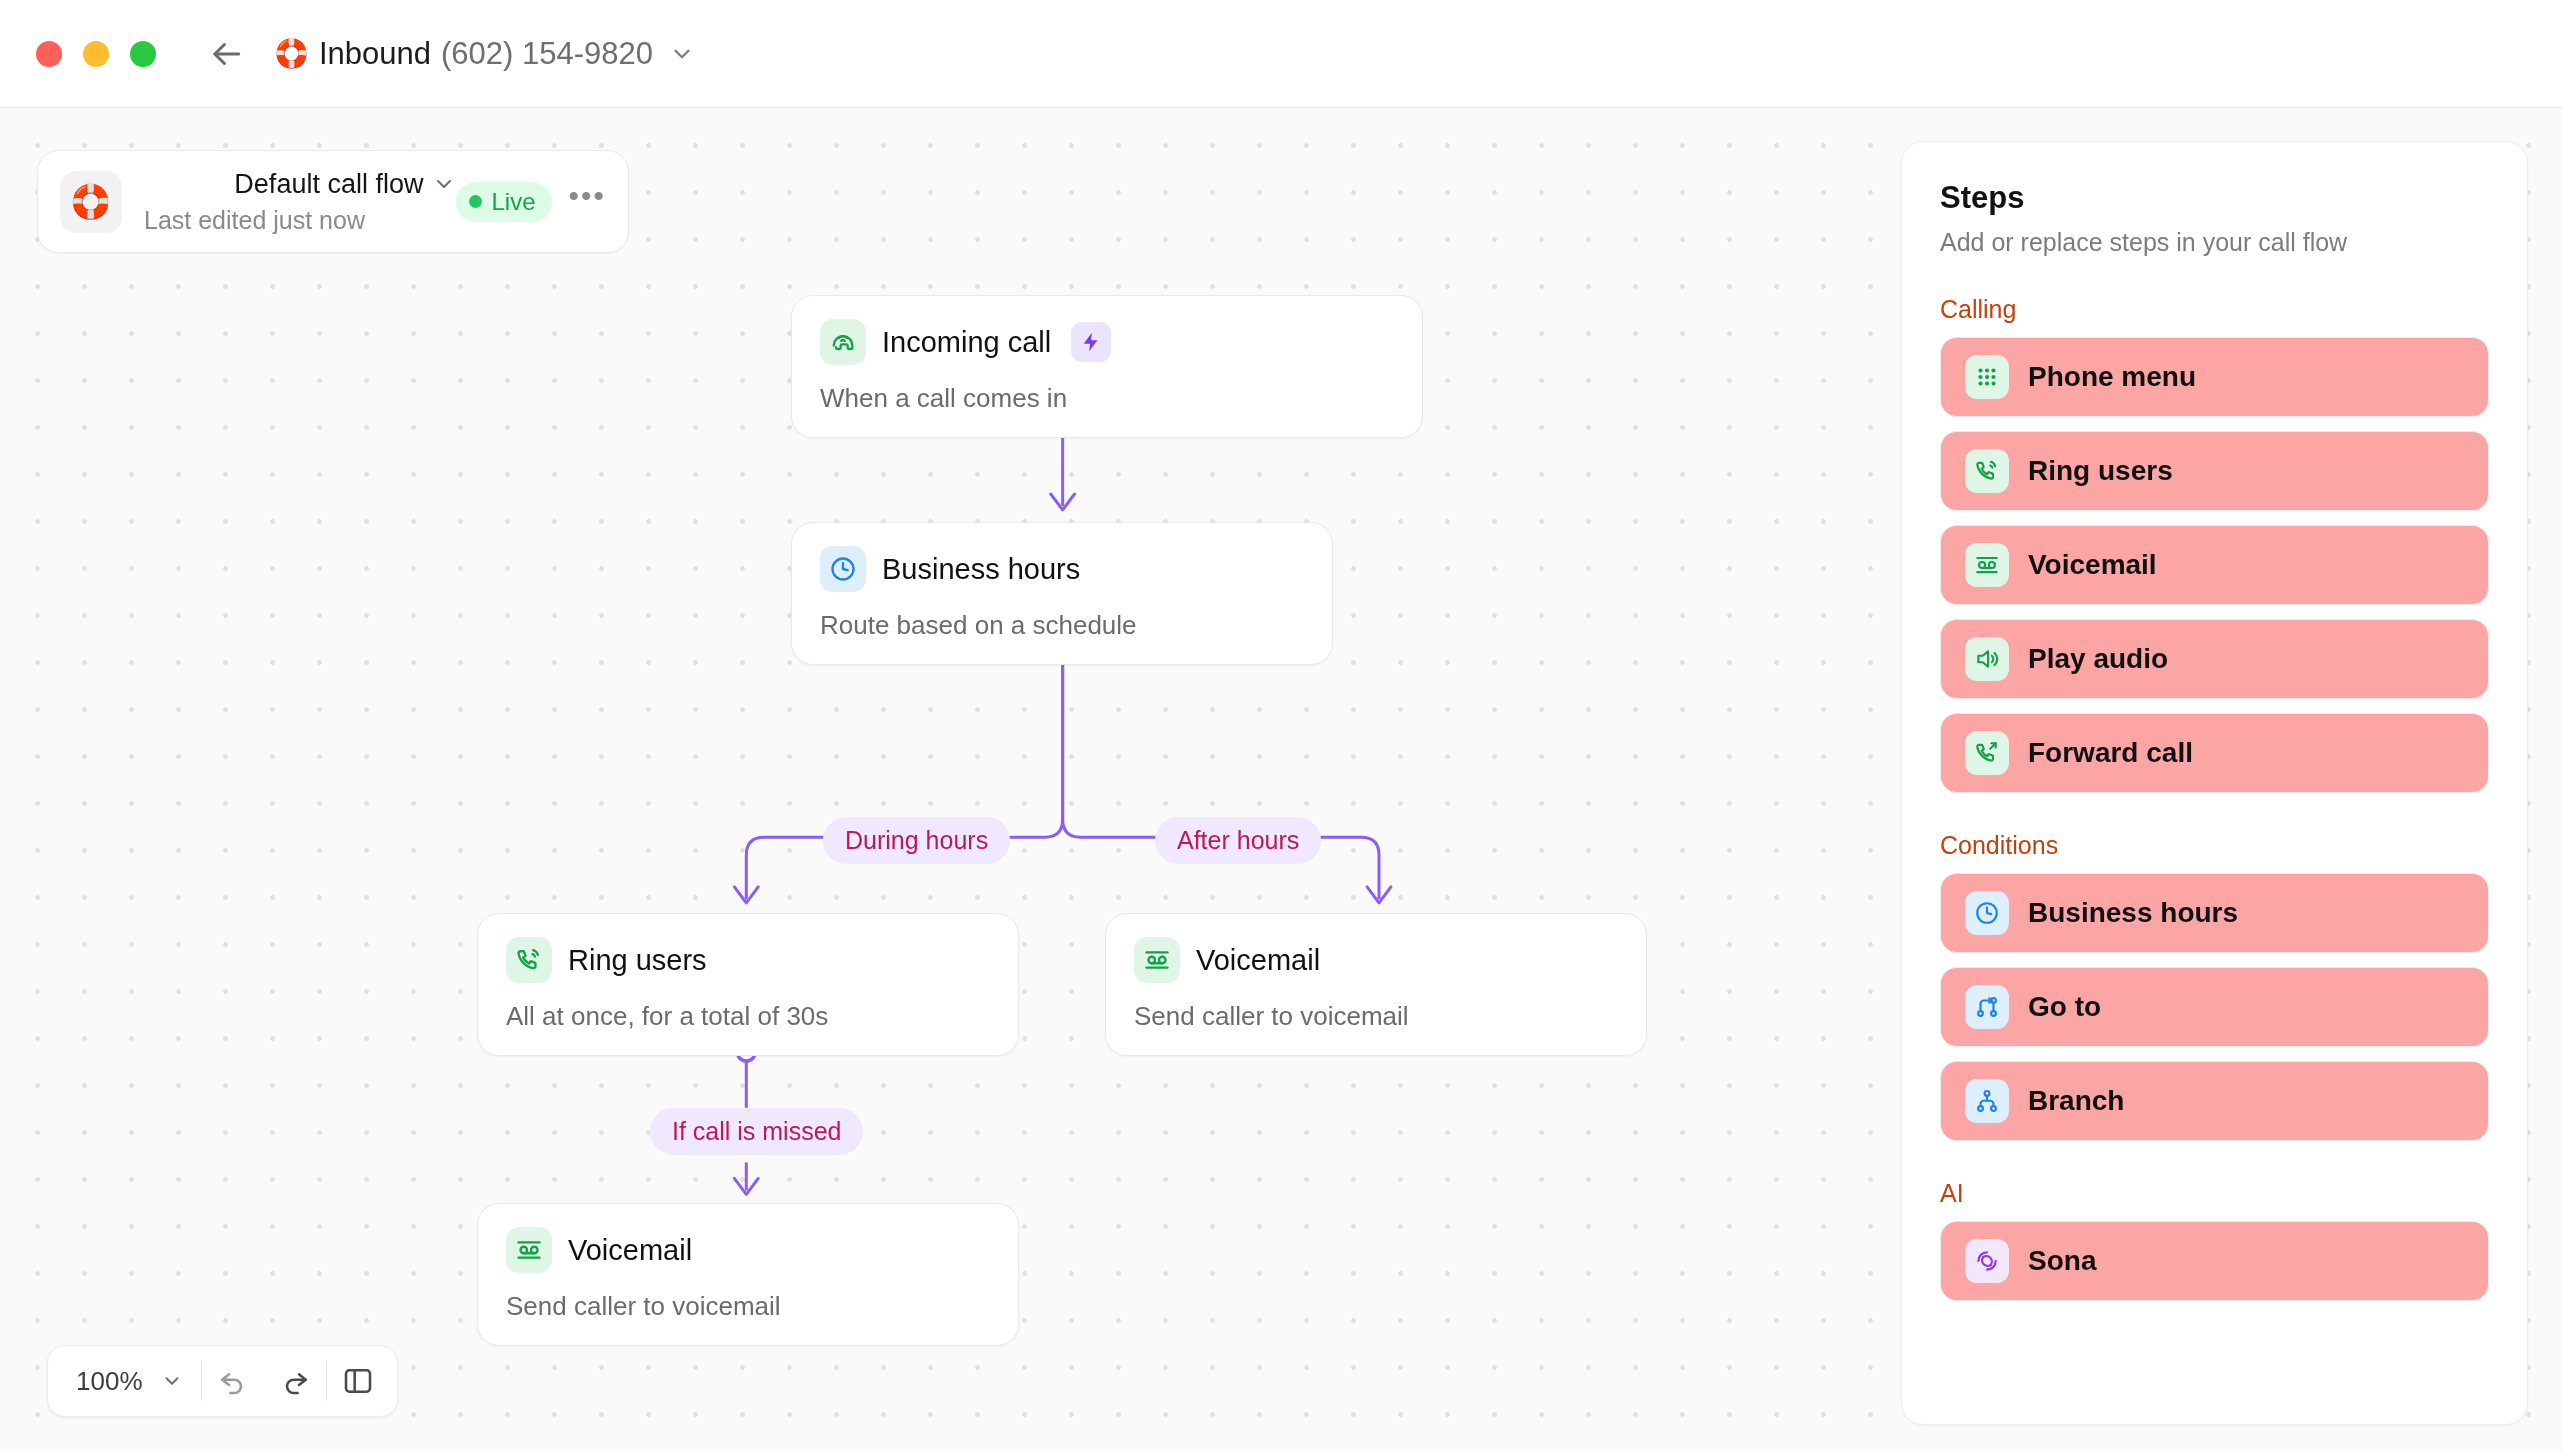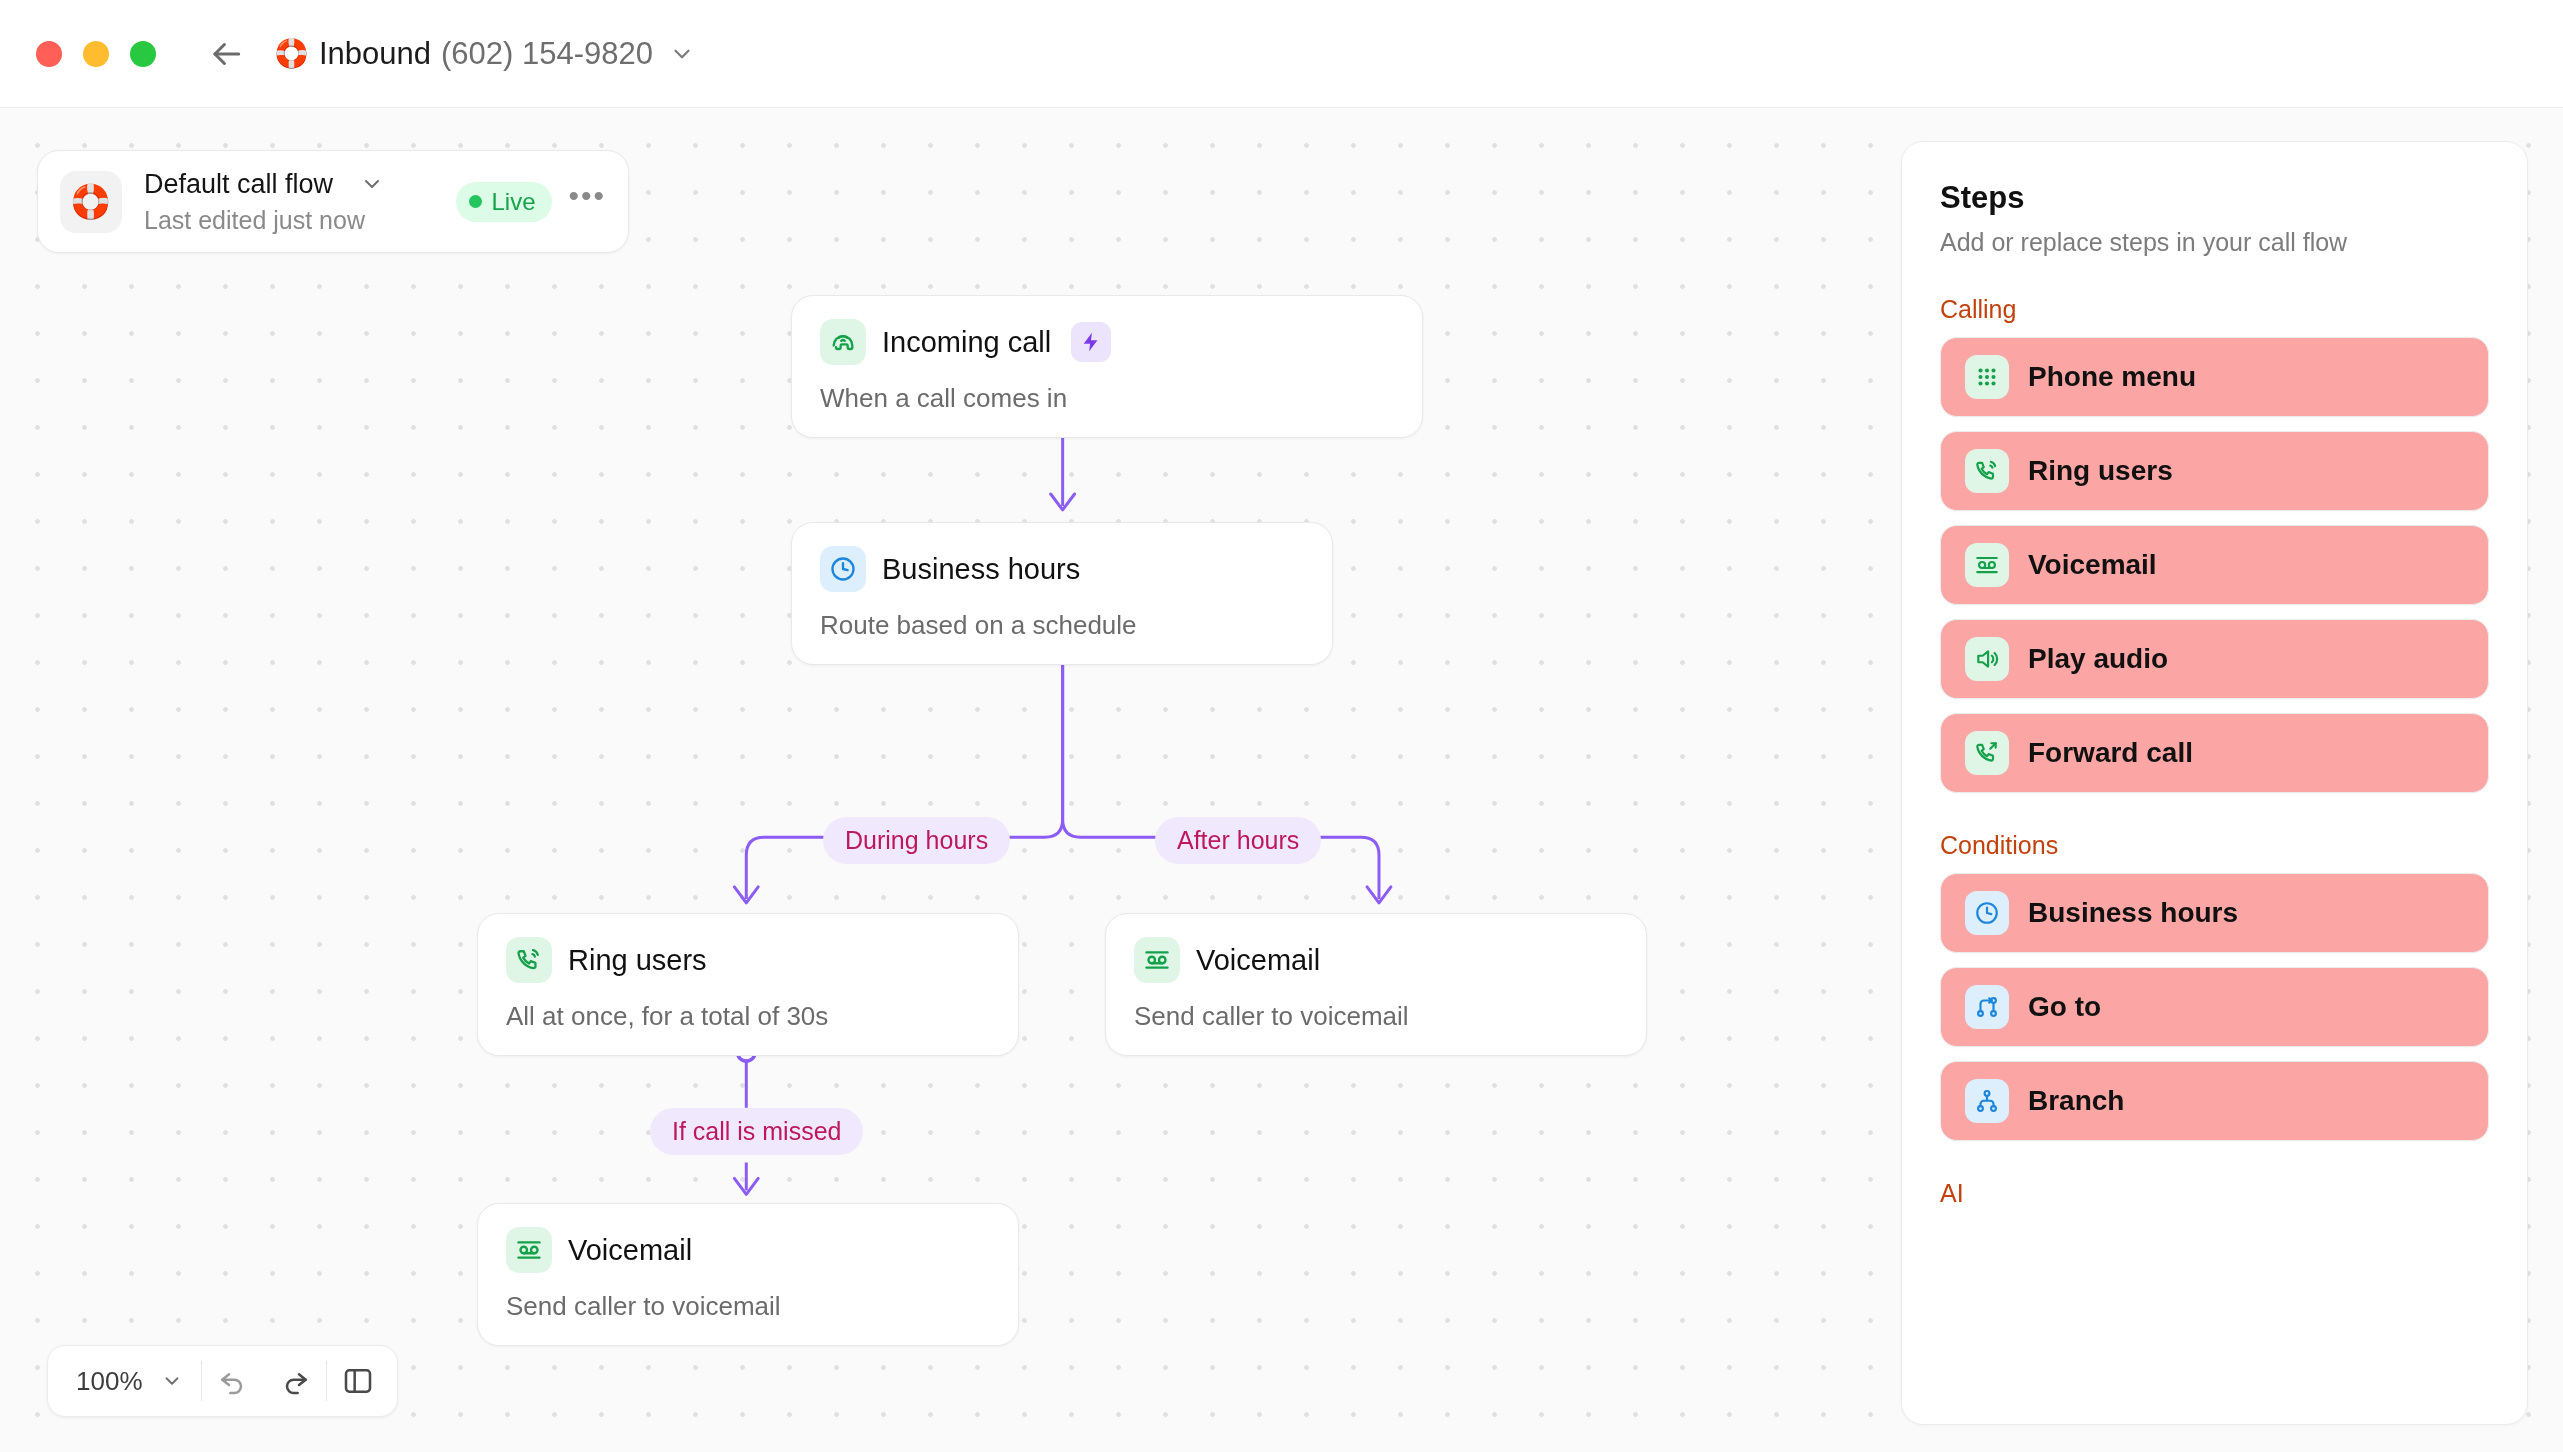--- a/index.html
+++ b/index.html
@@ -57,21 +57,21 @@
     background: #fff; border: 1px solid #e9e9e9; border-radius: 22px;
     box-shadow: 0 1px 3px rgba(16,24,40,.05);
     display: flex; align-items: center; padding: 0 22px;
   }
   .flow-avatar {
     width: 62px; height: 62px; border-radius: 16px;
     background: #f2f2f3; display: flex; align-items: center; justify-content: center;
     font-size: 33px; flex: 0 0 auto;
   }
   .flow-text { margin-left: 22px; flex: 1 1 auto; }
-  .flow-title-row { display: flex; align-items: center; gap: 27px; }
+  .flow-title-row { display: flex; align-items: center; gap: 9px; justify-content: flex-end; }
   .flow-title { font-size: 27px; color: #141414; font-weight: 400; }
   .flow-sub { font-size: 25px; color: #8a8a8a; margin-top: 6px; }
   .live-badge {
     display: flex; align-items: center; gap: 9px;
     background: #dcfce7; color: #16a34a;
     padding: 6px 17px 6px 13px; border-radius: 994px;
     font-size: 24px; flex: 0 0 auto;
   }
   .live-dot { width: 13px; height: 13px; border-radius: 50%; background: #22c55e; }
   .flow-more {
@@ -468,16 +468,27 @@
             <circle cx="18" cy="19" r="2.2"></circle>
           <path d="M12 7.2v4"></path>
             <path d="M6 16.8v-2a3 3 0 0 1 3-3h6a3 3 0 0 1 3 3v2"></path>
         </svg>
       </div>
       <span class="step-label">Branch</span>
     </div>
 
     <div class="section-label">AI</div>
 
+    <div class="step-item">
+      <div class="step-icon ic-purple">
+        <svg width="26" height="26" viewBox="0 0 24 24" fill="none" stroke="currentColor" stroke-width="2" stroke-linecap="round">
+          <path d="M20 12a8 8 0 0 1-8 8"></path>
+            <path d="M4 12a8 8 0 0 1 8-8"></path>
+          <path d="M8.5 8.5a5 5 0 0 1 7 7"></path>
+            <path d="M15.5 15.5a5 5 0 0 1-7-7"></path>
+        </svg>
+      </div>
+      <span class="step-label">Sona</span>
+    </div>
   </div>
 
 </div>
 
 
 </body></html>

